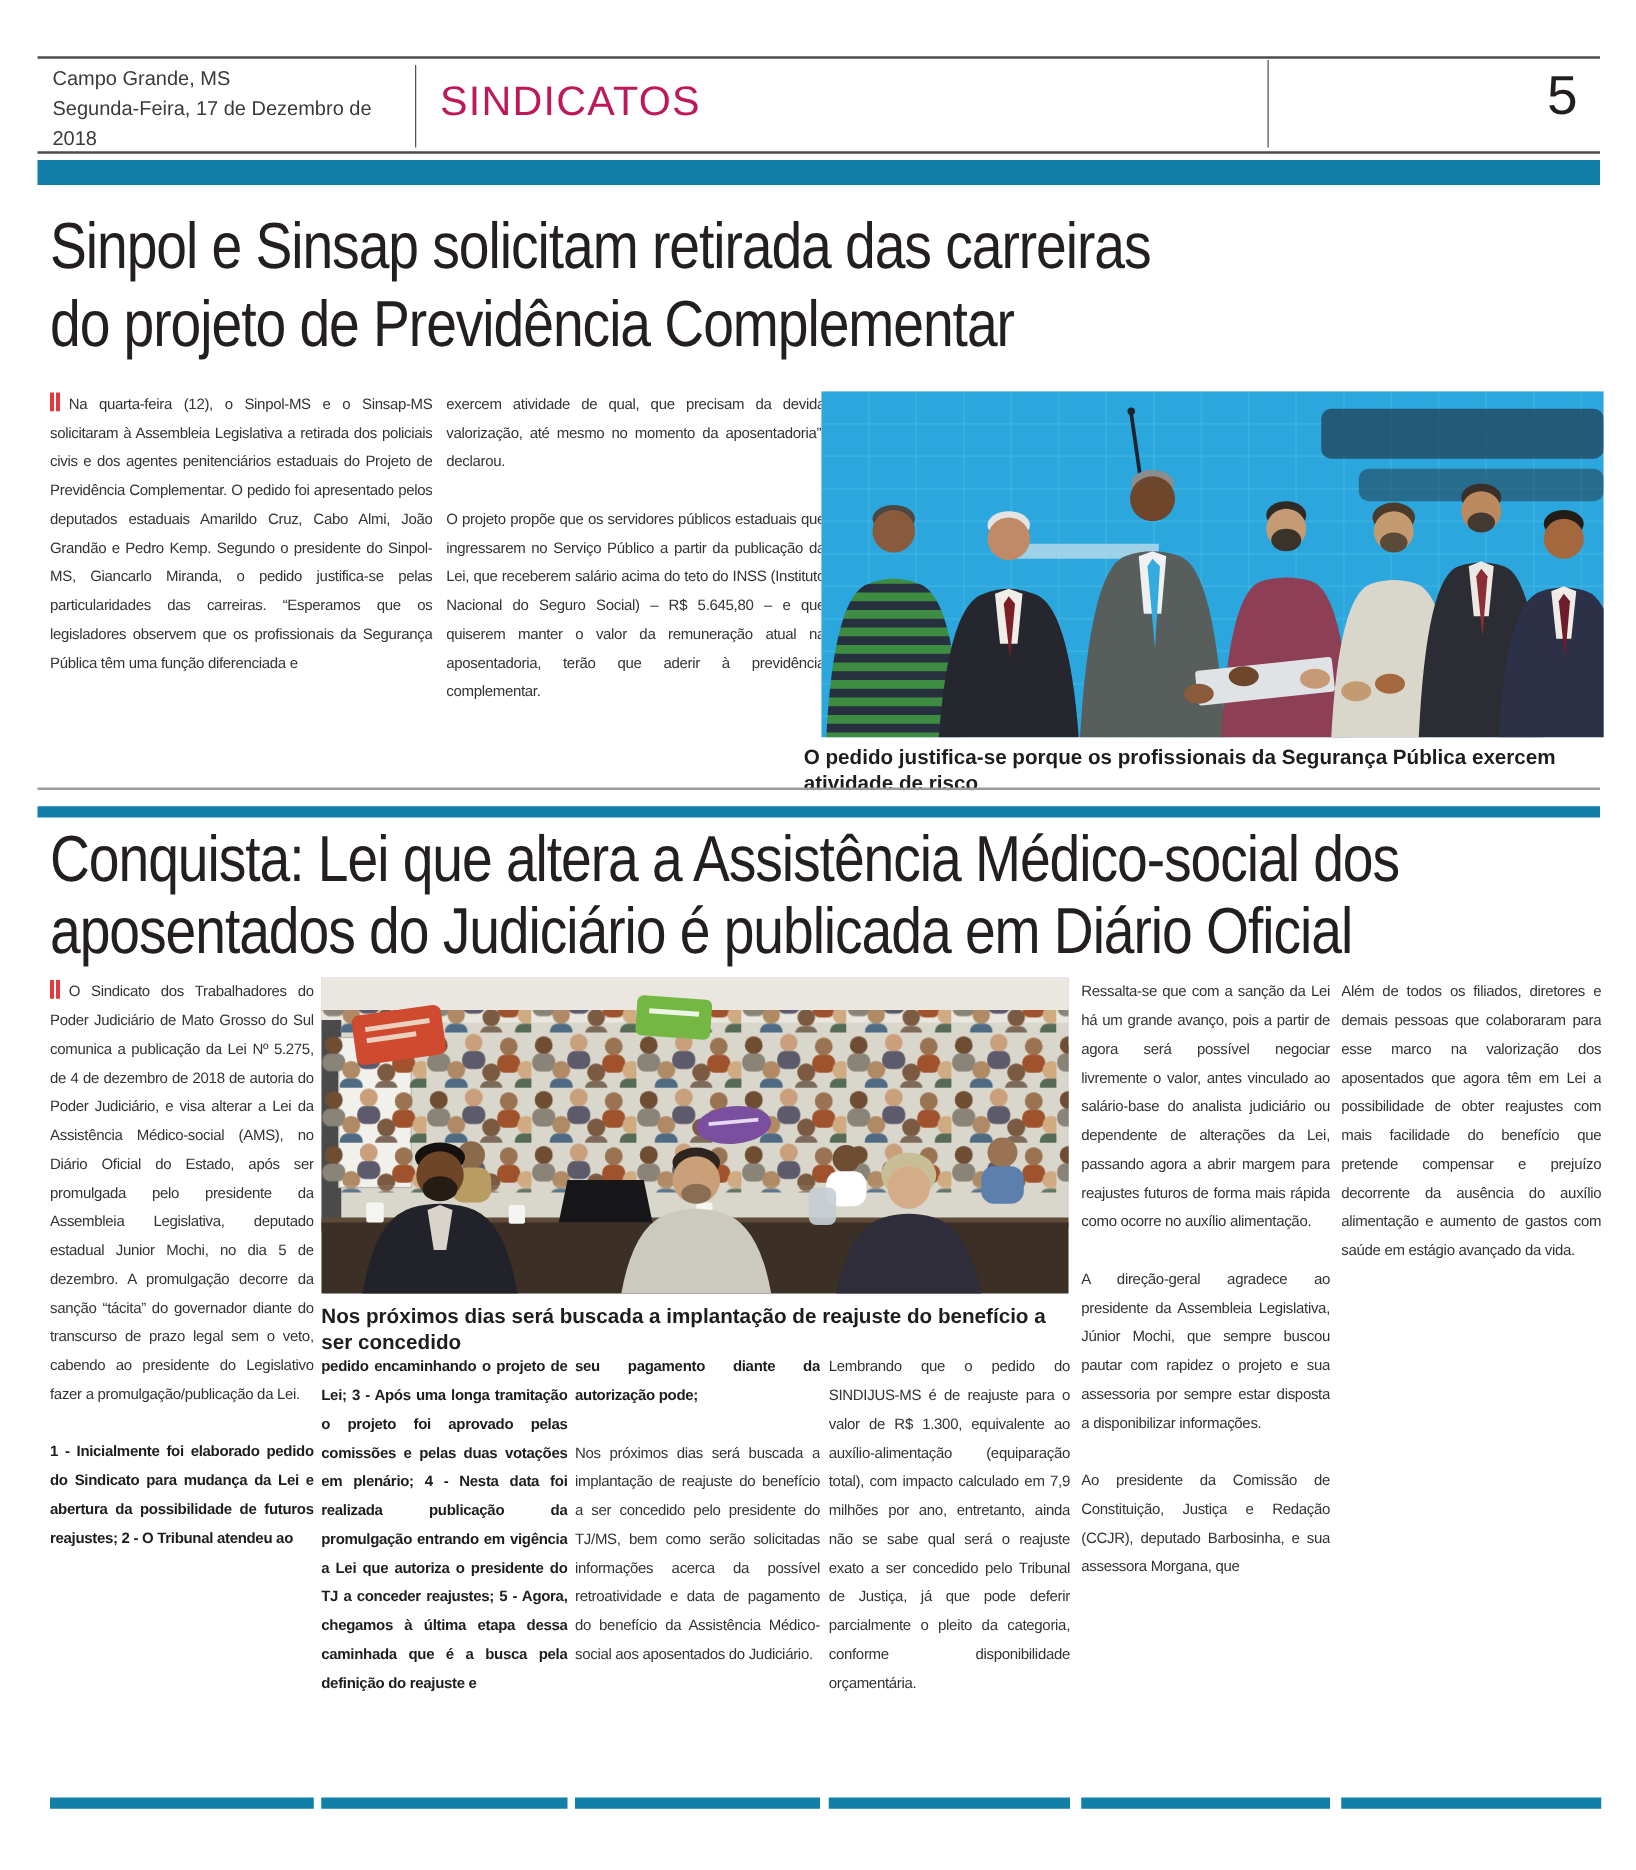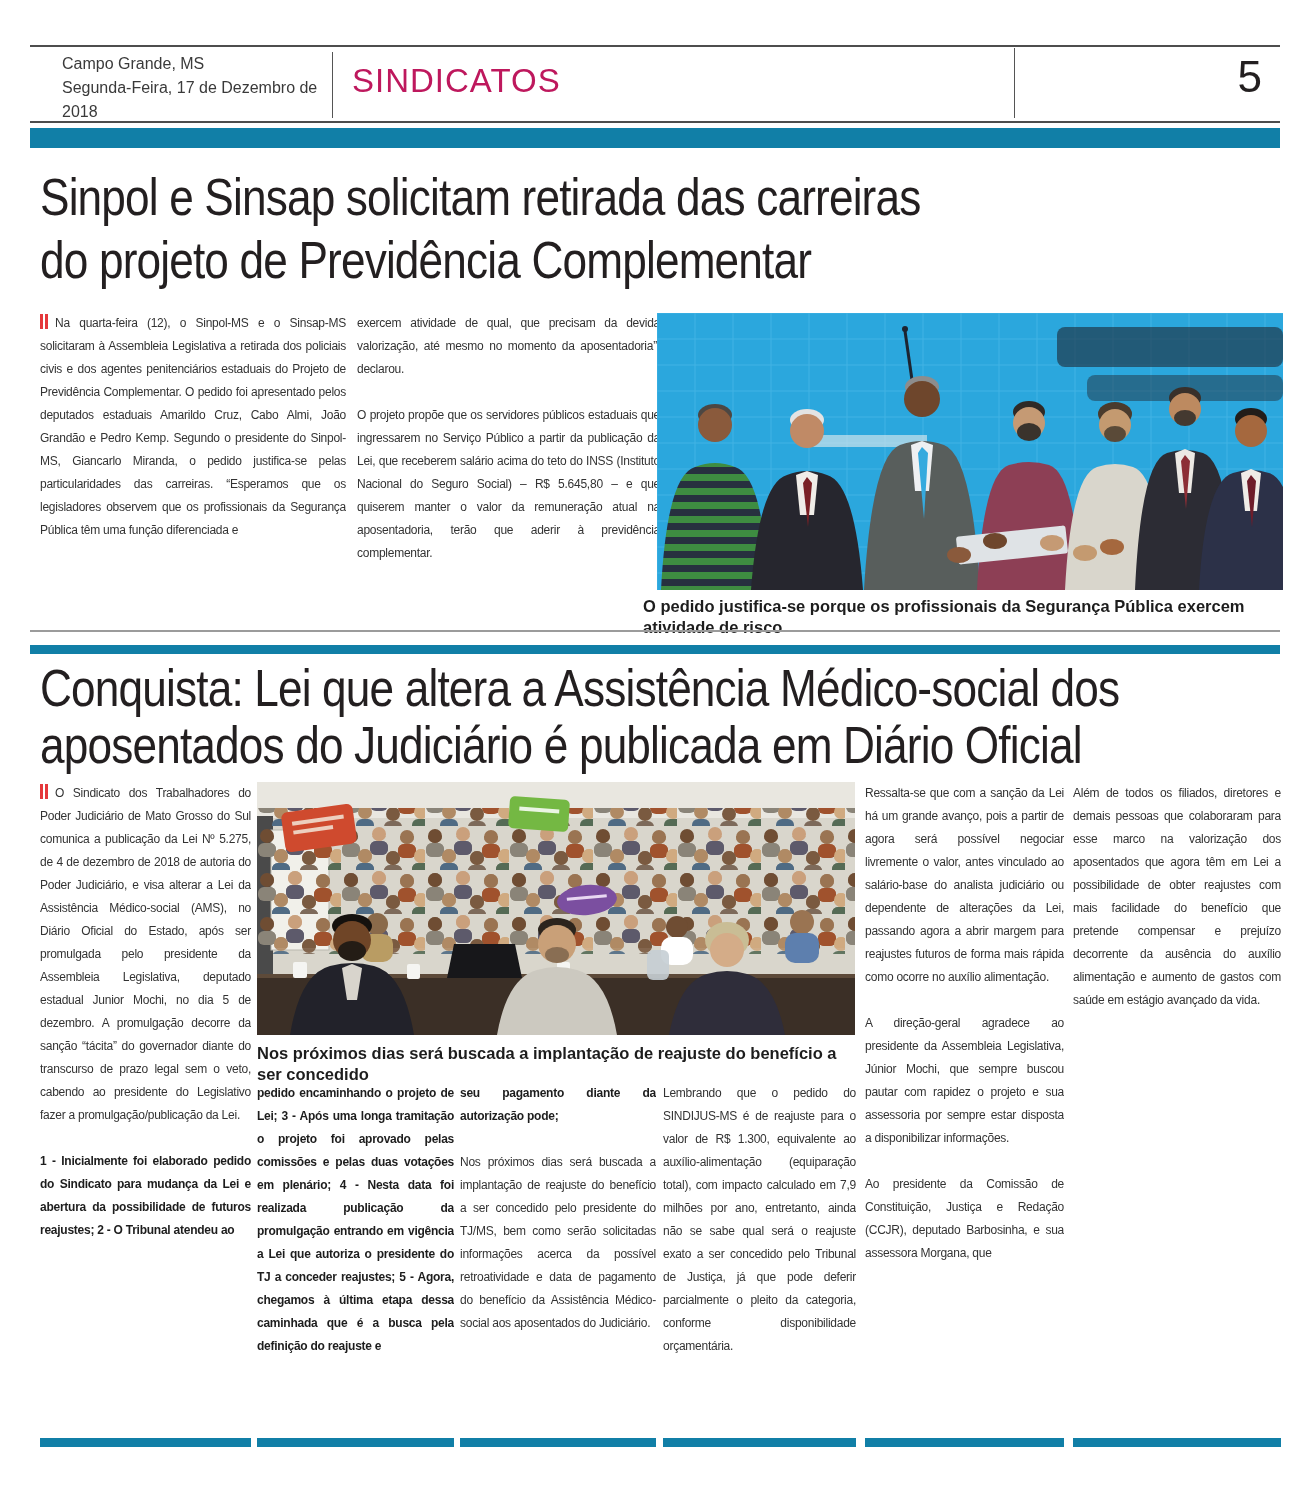--- a/index.html
+++ b/index.html
@@ -31,21 +31,21 @@
   .photo{position:absolute;overflow:hidden;background:#cfd6da;}
   .photo svg{display:block;}
 </style>
 </head>
 <body>
 
 <div class="page">
 
   <div class="rule" style="top:45px;"></div>
 
-  <div class="abs hdr-small" style="left:42px;top:52px;width:290px;margin-left:20px;">
+  <div class="abs hdr-small" style="left:42px;top:52px;width:290px;">
     <div>Campo Grande, MS</div>
     <div>Segunda-Feira,  17 de Dezembro de 2018</div>
     <div class="hdr-site">www.servidorpublicoms.com.br</div>
   </div>
 
   <div class="vdiv" style="left:332px;top:52px;height:66px;"></div>
 
   <div class="abs section-title" style="left:352px;top:62px;">SINDICATOS</div>
 
   <div class="vdiv" style="left:1014px;top:48px;height:70px;"></div>

